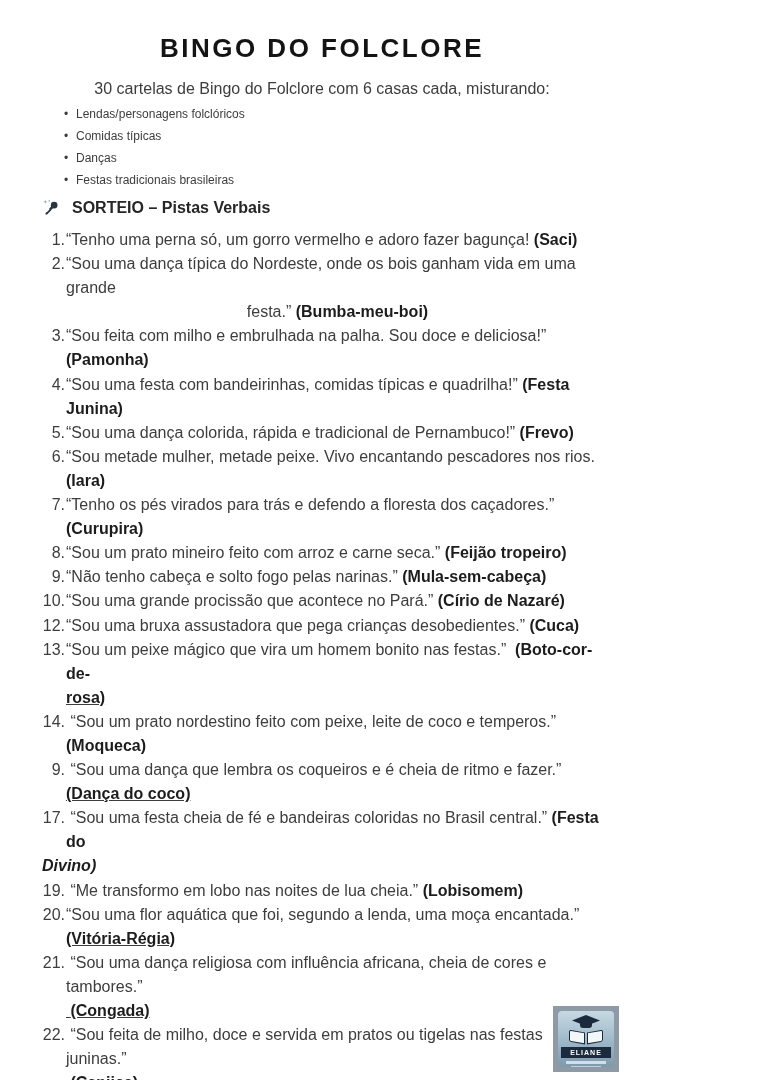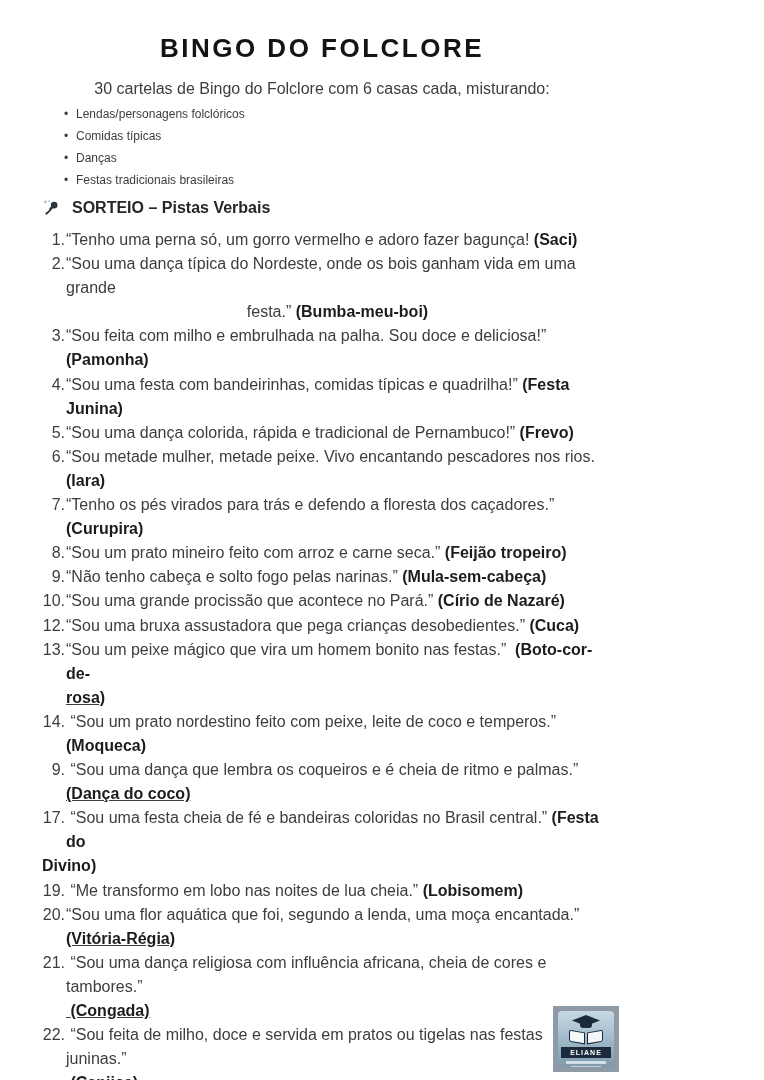--- a/index.html
+++ b/index.html
@@ -73,21 +73,21 @@
   }
   .clue .num{
     position:absolute;
     left:0;top:0;
     width:23px;
     text-align:right;
   }
   .ln{white-space:pre-wrap;}
   .ln.cont-a{margin-left:7px;text-align:center;}
   .ln.cont-b{margin-left:0;text-decoration:underline;}
-  .ln.cont-none{margin-left:-24px;}
+  .ln.cont-none{margin-left:-24px;font-style:italic;}
   strong.ans{font-weight:700;color:var(--bold-color);margin-top:24px;}
   
   .logo{
     position:absolute;
     right:13px;bottom:8px;
     width:66px;height:66px;
     background:var(--logo-bg);
     padding:5px;
   }
   .badge{
@@ -214,21 +214,21 @@
         <span class="num">13.</span>
         <div class="ln first"><span>“Sou um peixe mágico que vira um homem bonito nas festas.”  </span><strong class="ans">(Boto-cor-de-</strong></div>
         <div class="ln cont-b"><strong class="ans">rosa)</strong></div>
       </div>
       <div class="clue">
         <span class="num">14.</span>
         <div class="ln first"><span> “Sou um prato nordestino feito com peixe, leite de coco e temperos.” </span><strong class="ans">(Moqueca)</strong></div>
       </div>
       <div class="clue">
         <span class="num">9.</span>
-        <div class="ln first"><span> “Sou uma dança que lembra os coqueiros e é cheia de ritmo e palmas.”</span></div>
+        <div class="ln first"><span> “Sou uma dança que lembra os coqueiros e é cheia de ritmo e fazer.”</span></div>
         <div class="ln cont-b"><strong class="ans">(Dança do coco)</strong></div>
       </div>
       <div class="clue">
         <span class="num">17.</span>
         <div class="ln first"><span> “Sou uma festa cheia de fé e bandeiras coloridas no Brasil central.” </span><strong class="ans">(Festa do</strong></div>
         <div class="ln cont-none"><strong class="ans">Divino)</strong></div>
       </div>
       <div class="clue">
         <span class="num">19.</span>
         <div class="ln first"><span> “Me transformo em lobo nas noites de lua cheia.” </span><strong class="ans">(Lobisomem)</strong></div>

